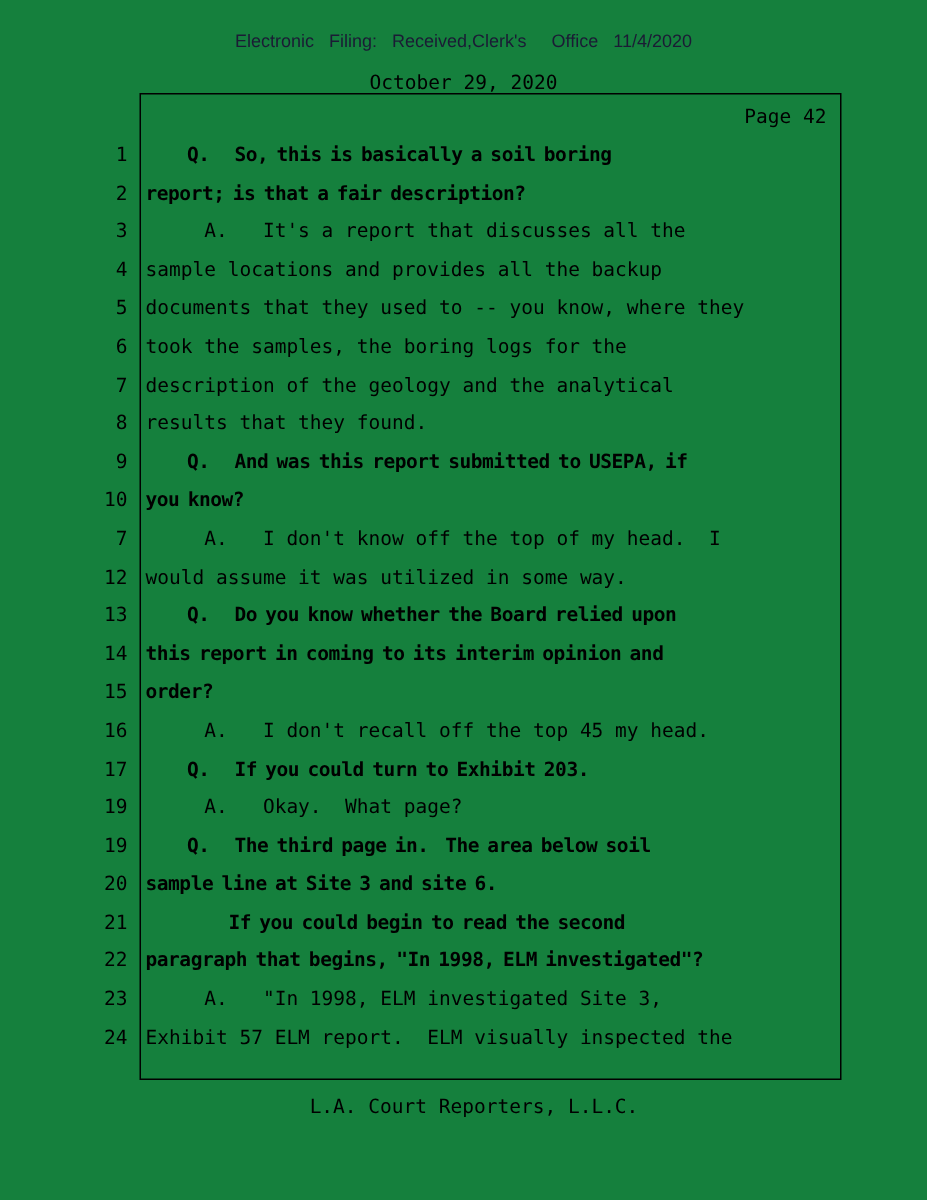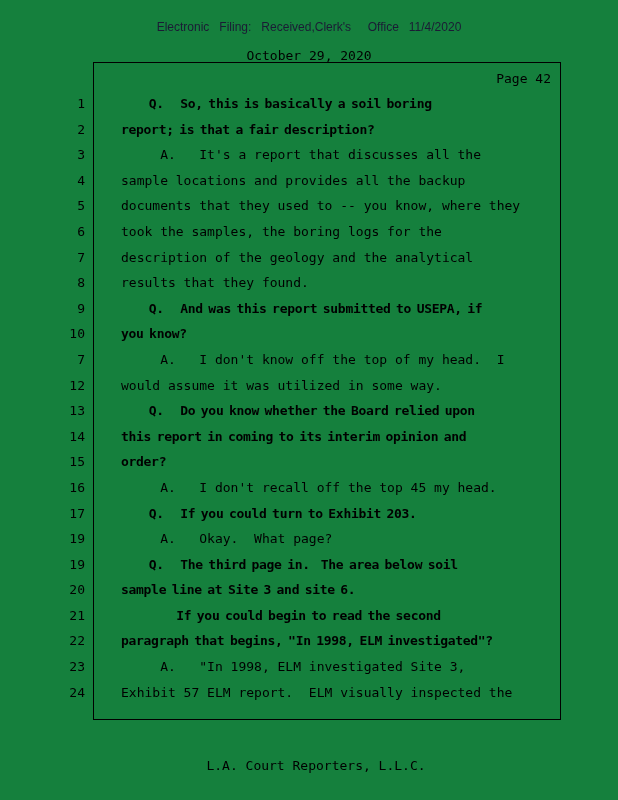--- a/index.html
+++ b/index.html
@@ -54,31 +54,31 @@
     height: 25.6px;
     font-size: 13px;
     line-height: 16px;
   }
   .num {
     width: 85px;
     text-align: right;
     flex: 0 0 85px;
   }
   .text {
-    margin-left: 36px;
+    margin-left: 12px;
     white-space: pre;
   }
   .line.bold .text {
     font-weight: bold;
     letter-spacing: -0.3px;
     word-spacing: -2px;
   }
   .footer {
     position: absolute;
-    top: 758px; left: 0;
+    top: 731px; left: 0;
     width: 100%;
     text-align: center;
     font-size: 13px;
     line-height: 15px;
     padding-left: 14px;
   }
 </style>
 </head>
 <body>
 

